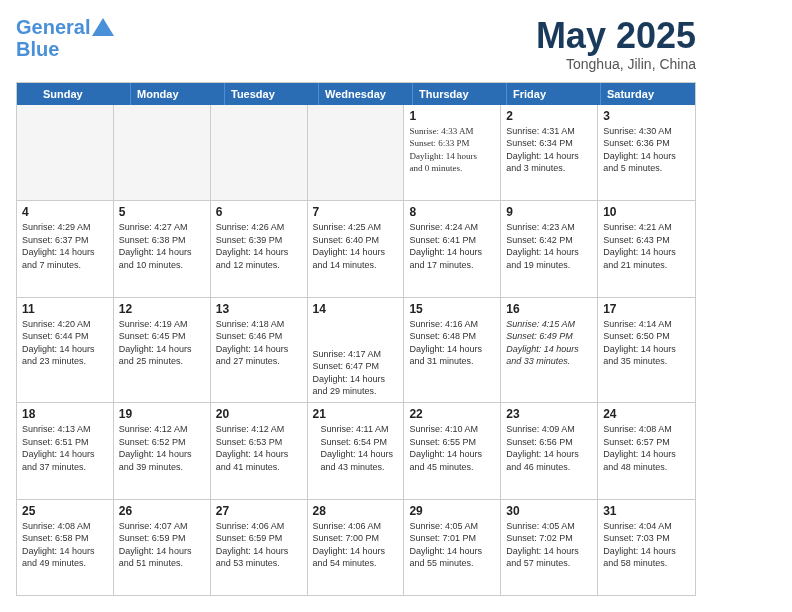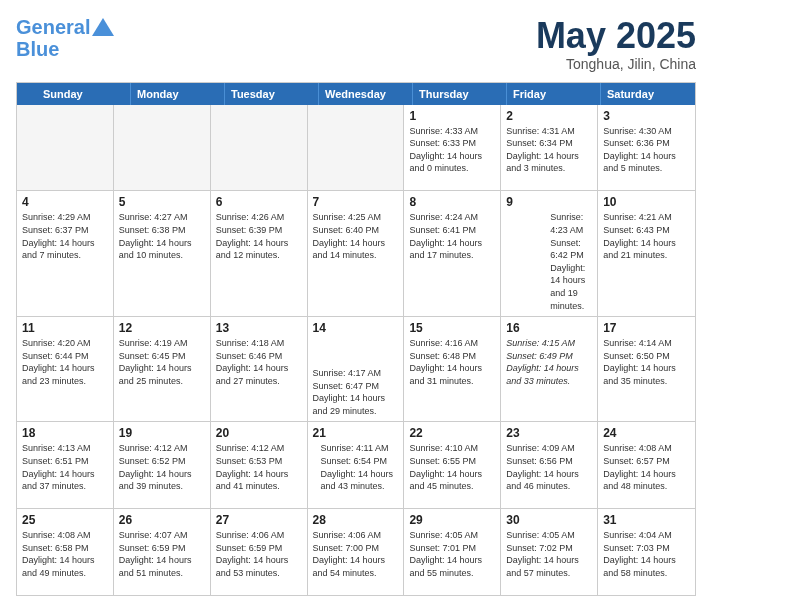--- a/index.html
+++ b/index.html
@@ -144,21 +144,21 @@
         <div class="cal-header-cell">Saturday</div>
       </div>
     <div class="cal-body">
     <div class="cal-row">
           <div class="cal-cell empty"></div>
           <div class="cal-cell empty"></div>
           <div class="cal-cell empty"></div>
           <div class="cal-cell empty"></div>
           <div class="cal-cell">
             <div class="day-num">1</div>
-            <div class="day-info" style="white-space: pre-line;">Sunrise: 4:33 AM
+            <div class="day-info" style="white-space: pre-line; font-family: Liberation Serif, serif;">Sunrise: 4:33 AM
 Sunset: 6:33 PM
 Daylight: 14 hours
 and 0 minutes.</div>
           </div>
           <div class="cal-cell">
             <div class="day-num">2</div>
             <div class="day-info" style="white-space: pre-line;">Sunrise: 4:31 AM
 Sunset: 6:34 PM
 Daylight: 14 hours
 and 3 minutes.</div>
@@ -202,21 +202,21 @@
           </div>
           <div class="cal-cell">
             <div class="day-num">8</div>
             <div class="day-info" style="white-space: pre-line;">Sunrise: 4:24 AM
 Sunset: 6:41 PM
 Daylight: 14 hours
 and 17 minutes.</div>
           </div>
           <div class="cal-cell">
             <div class="day-num">9</div>
-            <div class="day-info" style="white-space: pre-line; margin-left: 44px;">Sunrise: 4:23 AM
+            <div class="day-info" style="white-space: pre-line;">Sunrise: 4:23 AM
 Sunset: 6:42 PM
 Daylight: 14 hours
 and 19 minutes.</div>
           </div>
           <div class="cal-cell">
             <div class="day-num">10</div>
             <div class="day-info" style="white-space: pre-line;">Sunrise: 4:21 AM
 Sunset: 6:43 PM
 Daylight: 14 hours
 and 21 minutes.</div>

